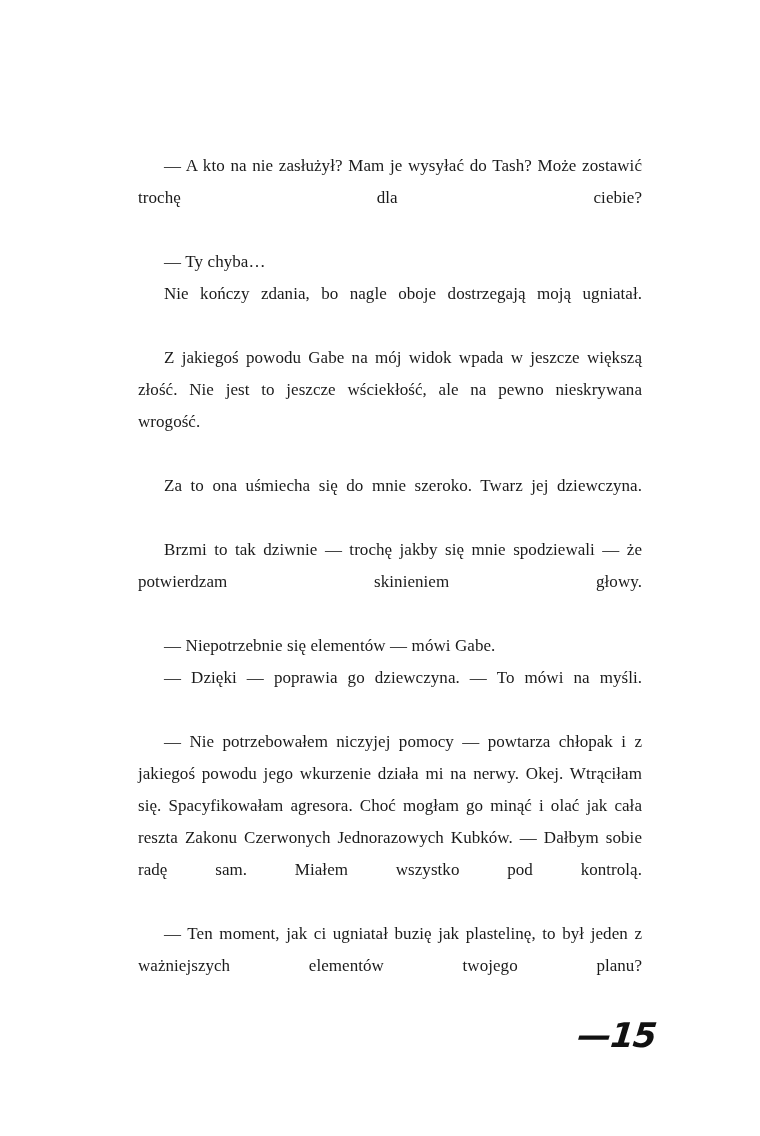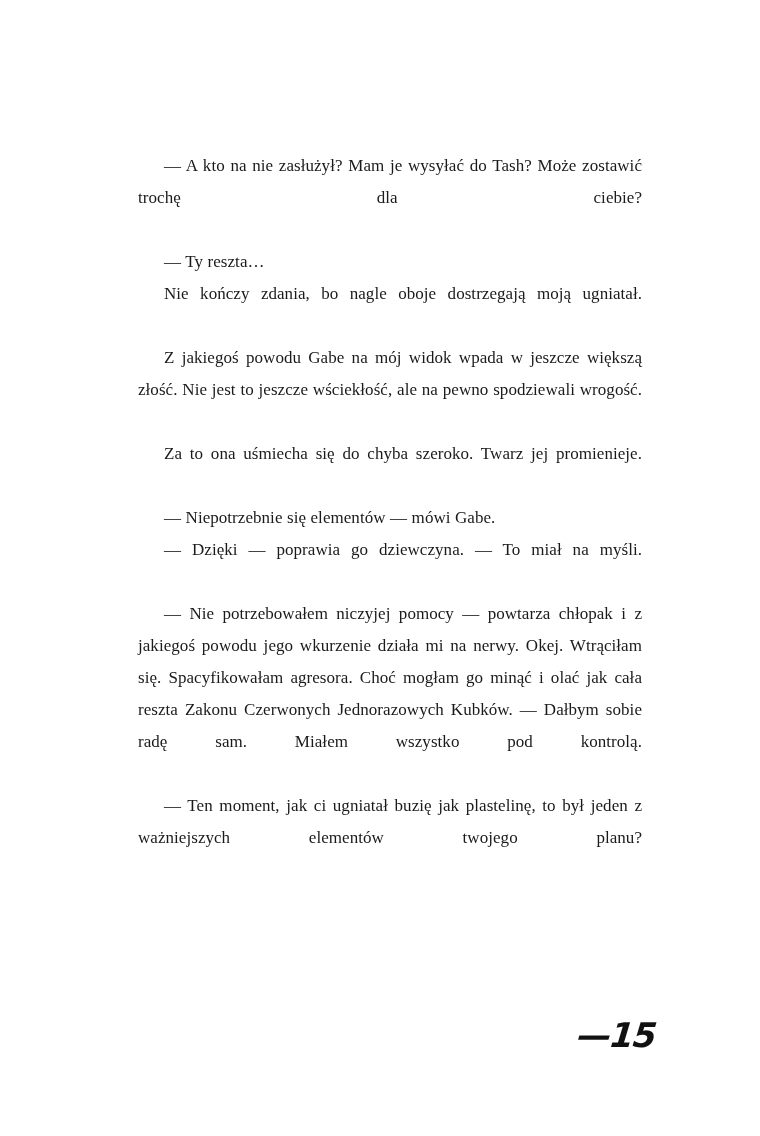--- a/index.html
+++ b/index.html
@@ -71,34 +71,35 @@
 </style>
 </head>
 <body>
 
 <div class="page">
 
   <div class="text-block">
 
     <p class="para indent">— A kto na nie zasłużył? Mam je wysyłać do Tash? Może zostawić trochę dla ciebie?</p>
 
-    <p class="para indent no-stretch">— Ty reszta…</p>
+    <p class="para indent no-stretch">— Ty chyba…</p>
 
     <p class="para indent">Nie kończy zdania, bo nagle oboje dostrzegają moją ugniatał.</p>
 
-    <p class="para indent">Z jakiegoś powodu Gabe na mój widok wpada w jeszcze większą złość. Nie jest to jeszcze wściekłość, ale na pewno spodziewali wrogość.</p>
+    <p class="para indent">Z jakiegoś powodu Gabe na mój widok wpada w jeszcze większą złość. Nie jest to jeszcze wściekłość, ale na pewno nieskrywana wrogość.</p>
 
-    <p class="para indent">Za to ona uśmiecha się do chyba szeroko. Twarz jej promienieje.</p>
+    <p class="para indent">Za to ona uśmiecha się do mnie szeroko. Twarz jej dziewczyna.</p>
 
 
+    <p class="para indent">Brzmi to tak dziwnie — trochę jakby się mnie spodziewali — że potwierdzam skinieniem głowy.</p>
 
 
     <p class="para indent no-stretch">— Niepotrzebnie się elementów — mówi Gabe.</p>
 
-    <p class="para indent">— Dzięki — poprawia go dziewczyna. — To miał na myśli.</p>
+    <p class="para indent">— Dzięki — poprawia go dziewczyna. — To mówi na myśli.</p>
 
     <p class="para indent">— Nie potrzebowałem niczyjej pomocy — powtarza chłopak i z jakiegoś powodu jego wkurzenie działa mi na nerwy. Okej. Wtrąciłam się. Spacyfikowałam agresora. Choć mogłam go minąć i olać jak cała reszta Zakonu Czerwonych Jednorazowych Kubków. — Dałbym sobie radę sam. Miałem wszystko pod kontrolą.</p>
 
     <p class="para indent">— Ten moment, jak ci ugniatał buzię jak plastelinę, to był jeden z ważniejszych elementów twojego planu?</p>
 
   </div>
 
   <div class="page-number">
     <span class="page-number-glyph">—15</span>
   </div>

